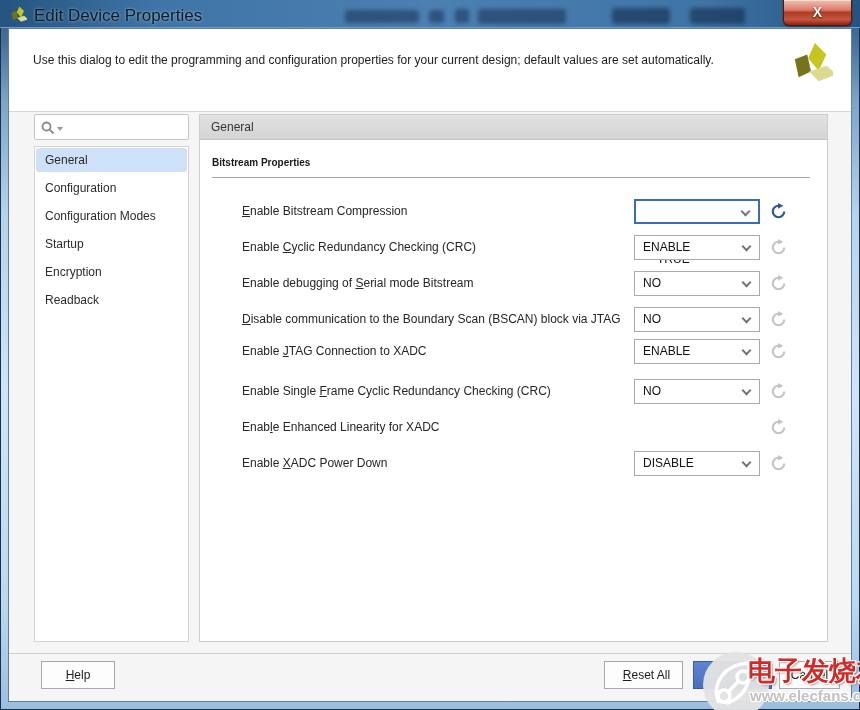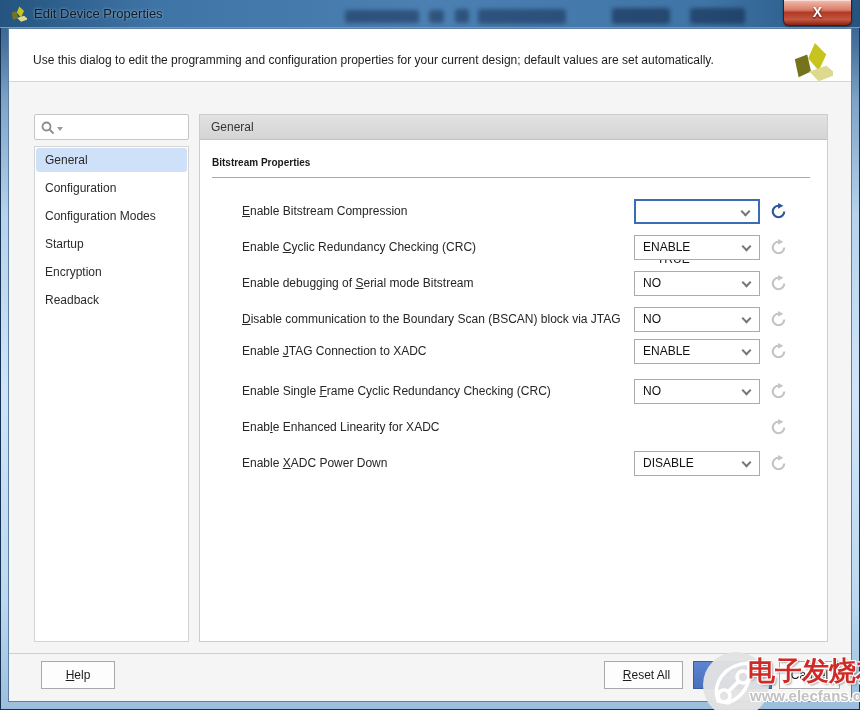--- a/index.html
+++ b/index.html
@@ -14,42 +14,42 @@
     background:linear-gradient(180deg,#2c5a87 0%,#46719c 6%,#7ea3c6 14%,#b6d2ec 30%,#cfe4f8 55%,#bcd8f0 85%,#9cbede 100%);
     border:1px solid #16304f;
   }
   .titlebar {
     position:absolute; left:0; top:0; width:860px; height:28px;
     background:linear-gradient(90deg,#24547f 0%,#3f74a6 18%,#4c80b3 50%,#3f74a6 82%,#24547f 100%);
     border-bottom:1px solid #6f9cc4;
   }
   .titlebar-icon { position:absolute; left:10px; top:6px; width:17px; height:17px; }
   .title-text {
-    position:absolute; left:34px; top:6px; font-size:13px; color:#0d1b28; font-weight:400;
+    position:absolute; left:34px; top:6px; font-size:17px; color:#0d1b28; font-weight:400;
     text-shadow:0 0 3px rgba(255,255,255,.55);
   }
   .ghost { position:absolute; background:rgba(12,32,62,.45); filter:blur(2px); border-radius:3px; }
 
   .close-btn {
     position:absolute; left:783px; top:0; width:69px; height:26px;
     background:linear-gradient(180deg,#f3c0b2 0%,#d97b67 40%,#b03a26 50%,#c4563f 78%,#8c2413 100%);
     border:1px solid #5e1207; border-top:none;
     border-radius:0 0 6px 6px;
     box-shadow:inset 0 1px 0 rgba(255,255,255,.5), 0 1px 2px rgba(0,0,0,.4);
     color:#fff; font-weight:bold; font-size:14px; text-align:center; line-height:24px;
     text-shadow:0 1px 2px rgba(60,5,0,.9); cursor:default;
   }
 
   
   .dialog {
     position:absolute; left:8px; top:28px; width:844px; height:674px;
     background:#f5f5f5; border:1px solid #5c7fa3;
   }
   .dlg-header {
-    position:absolute; left:0; top:0; width:100%; height:53px;
+    position:absolute; left:0; top:0; width:100%; height:83px;
     background:#ffffff; border-bottom:1px solid #d6d6d6;
   }
   .dlg-header .desc { position:absolute; left:24px; top:24px; font-size:12px; color:#1c1c1c; }
   .brand-logo { position:absolute; right:18px; top:13px; width:42px; height:42px; }
 
   
   .searchbox {
     position:absolute; left:25px; top:85px; width:155px; height:26px;
     background:#fff; border:1px solid #c6c6c6; border-radius:2px;
   }

